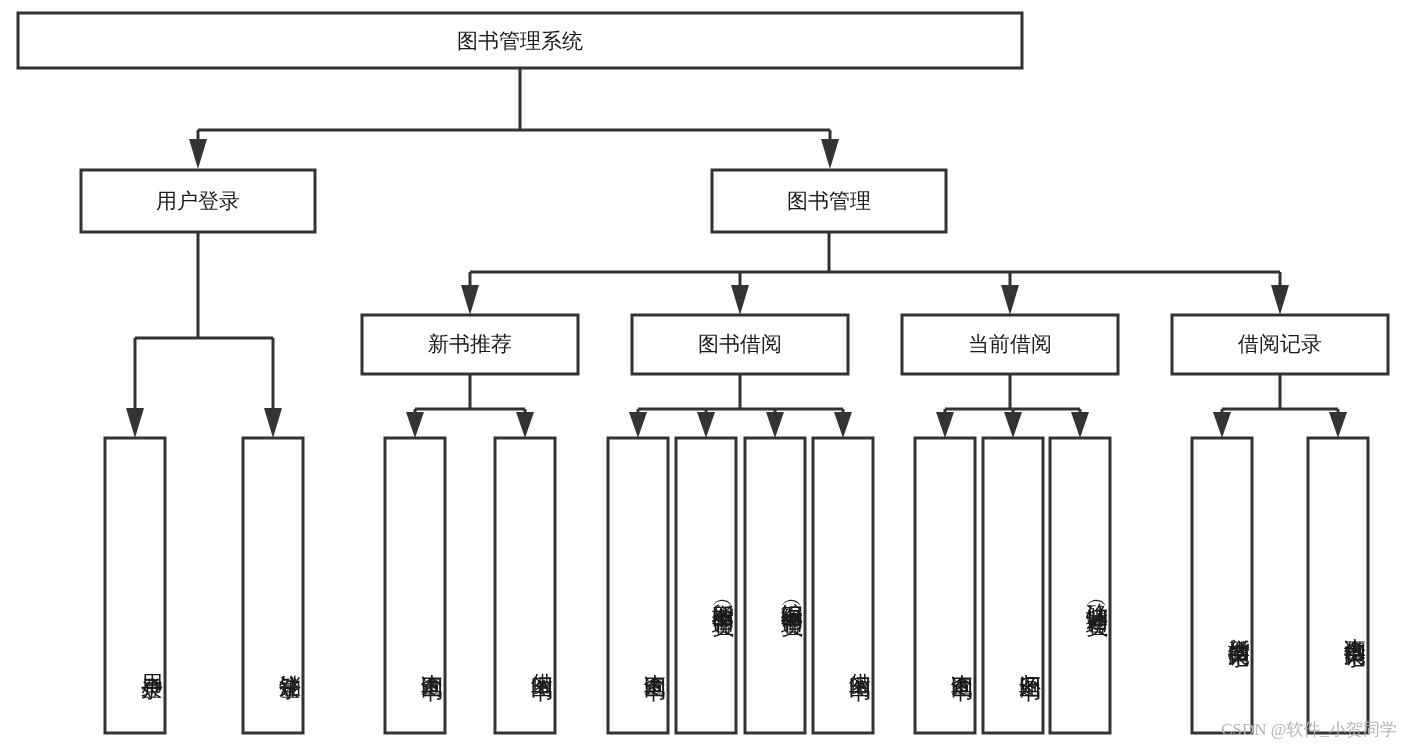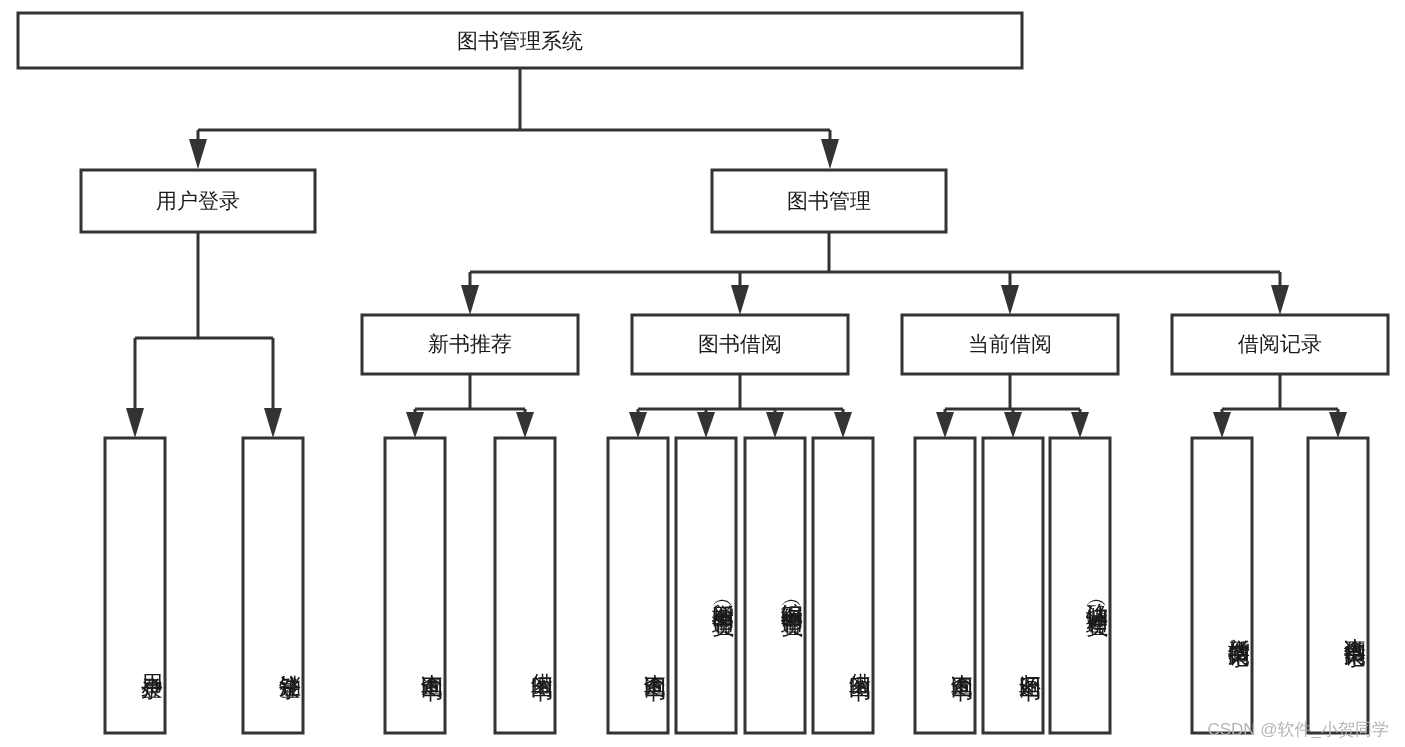--- a/index.html
+++ b/index.html
@@ -57,23 +57,23 @@
     color: #1a1a1a;
     letter-spacing: 2px;
     display: flex;
     align-items: flex-start;
     justify-content: center;
     white-space: nowrap;
     pointer-events: none;
   }
   .watermark {
     position: absolute;
-    right: 16px;
+    right: 8px;
     bottom: 6px;
-    font-family: Liberation Sans, sans-serif;
+    font-family: Liberation Serif, serif;
     font-size: 17px;
     color: #b5b5b5;
     white-space: nowrap;
   }
 </style>
 </head>
 <body>
 
 <div id="diagram-root">
 

